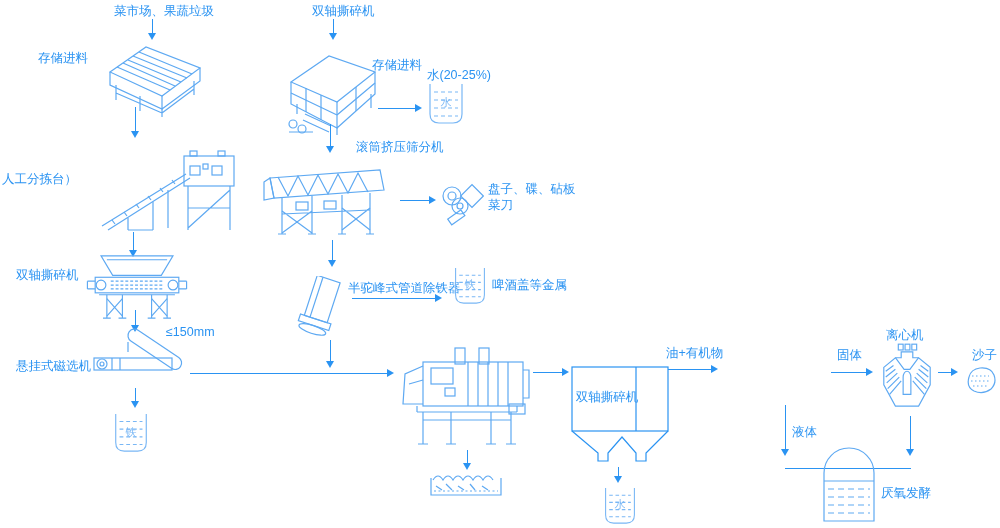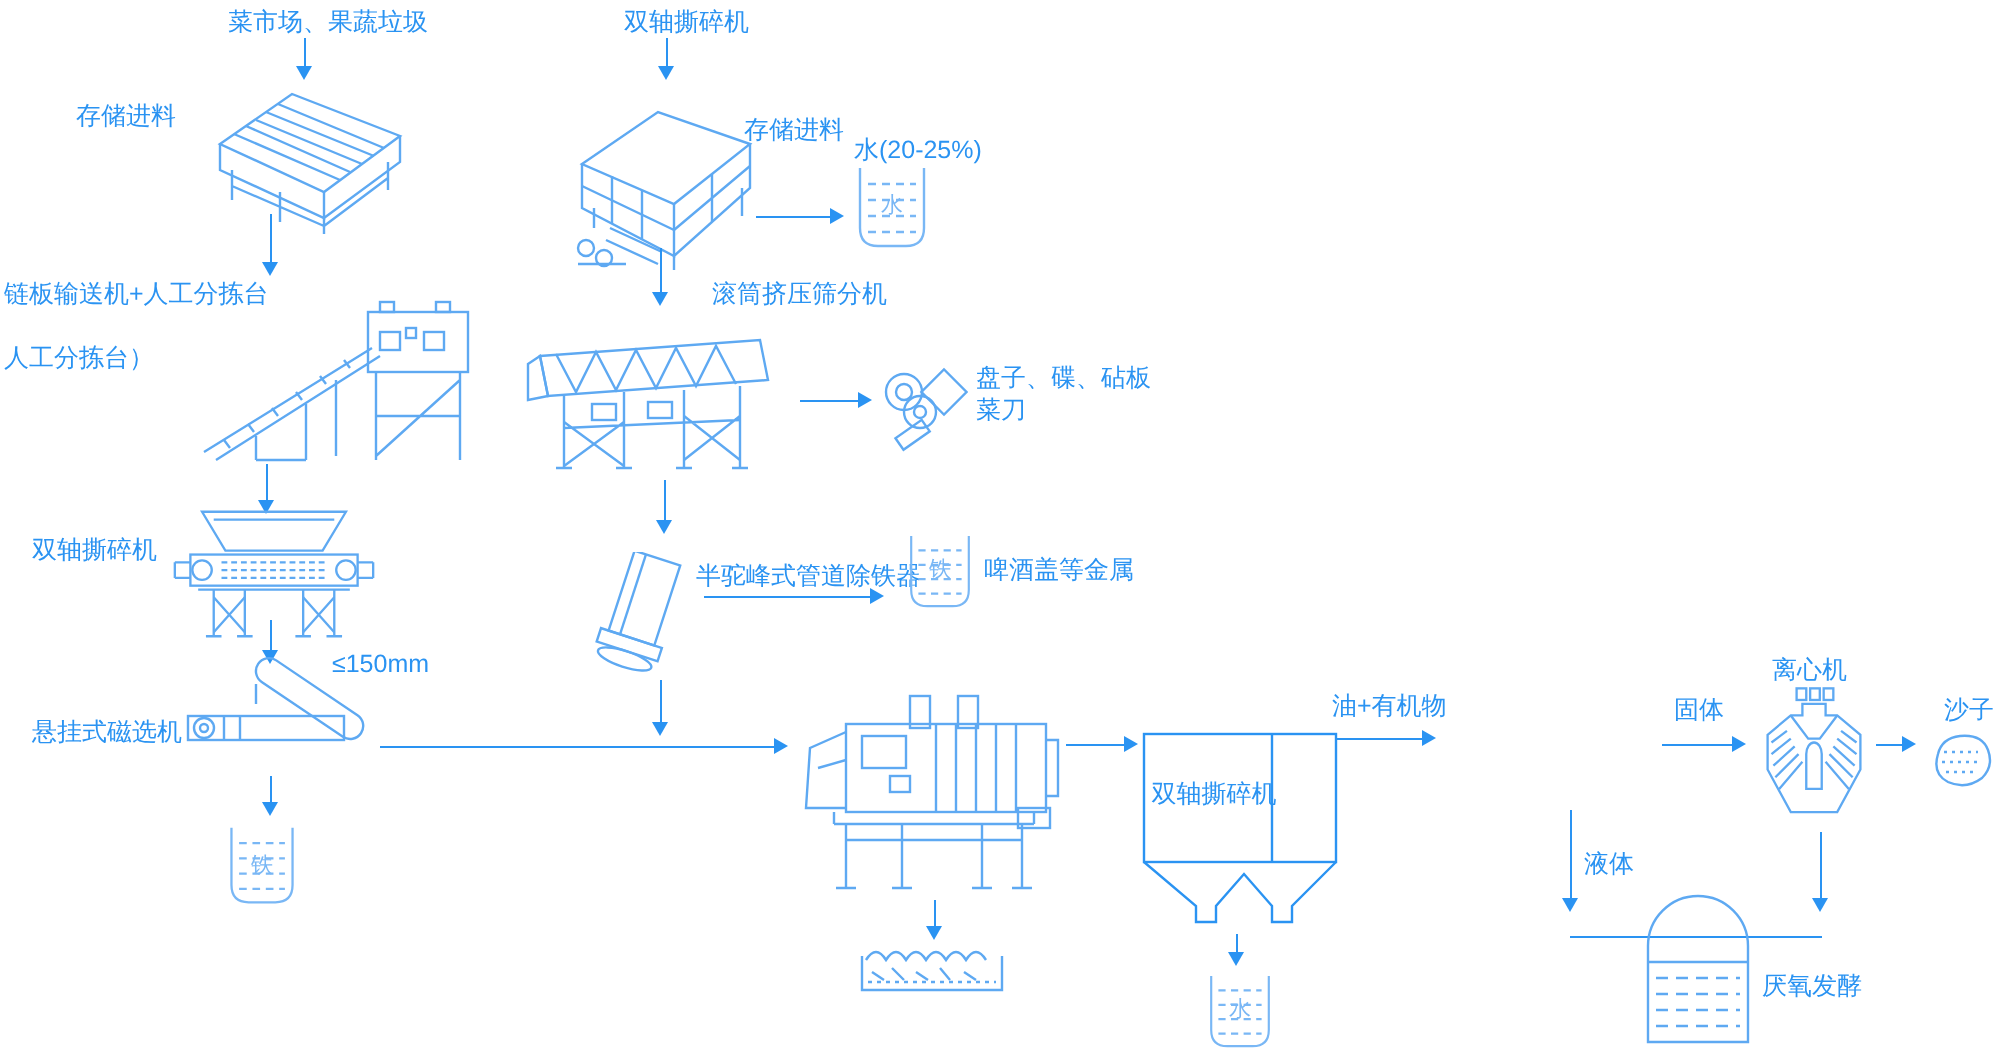--- a/index.html
+++ b/index.html
@@ -48,21 +48,20 @@
     <svg viewBox="0 0 112 80">
       <path d="M14 34 L50 9 L104 30 L66 58 Z"></path>
       <path d="M14 34 L14 47 L66 71 L66 58 M104 30 L104 43 L66 71 M14 47 L66 71"></path>
       <path d="M21 29 L74 52 M27 25 L79 48 M32 22 L85 44 M37 18 L91 40 M43 14 L96 36"></path>
       <path d="M20 47 L20 62 M44 58 L44 73 M66 71 L66 79 M98 43 L98 57 M20 55 L66 75 M66 75 L98 51"></path>
     </svg>
   </div>
   <div class="lbl" style="left:38px;top:50px">存储进料</div>
   <div class="ad" style="left:135px;top:107px;height:29px"></div>
 
-  <div class="lbl" style="left:2px;top:139px">链板输送机+人工分拣台</div>
   <div class="lbl" style="left:2px;top:171px">人工分拣台）</div>
 
   <div class="fig" style="left:98px;top:140px;width:140px;height:92px">
     <svg viewBox="0 0 140 92">
       <path d="M4 86 L88 34 M10 90 L92 38"></path>
       <path d="M14 80 L17 84 M26 72 L29 76 M38 64 L41 68 M50 56 L53 60 M62 48 L65 52 M74 40 L77 44"></path>
       <path d="M30 78 L30 90 M55 62 L55 90 M70 50 L70 88 M30 90 L55 90"></path>
       <rect x="86" y="16" width="50" height="30"></rect>
       <rect x="92" y="11" width="7" height="5"></rect>
         <rect x="120" y="11" width="7" height="5"></rect>

